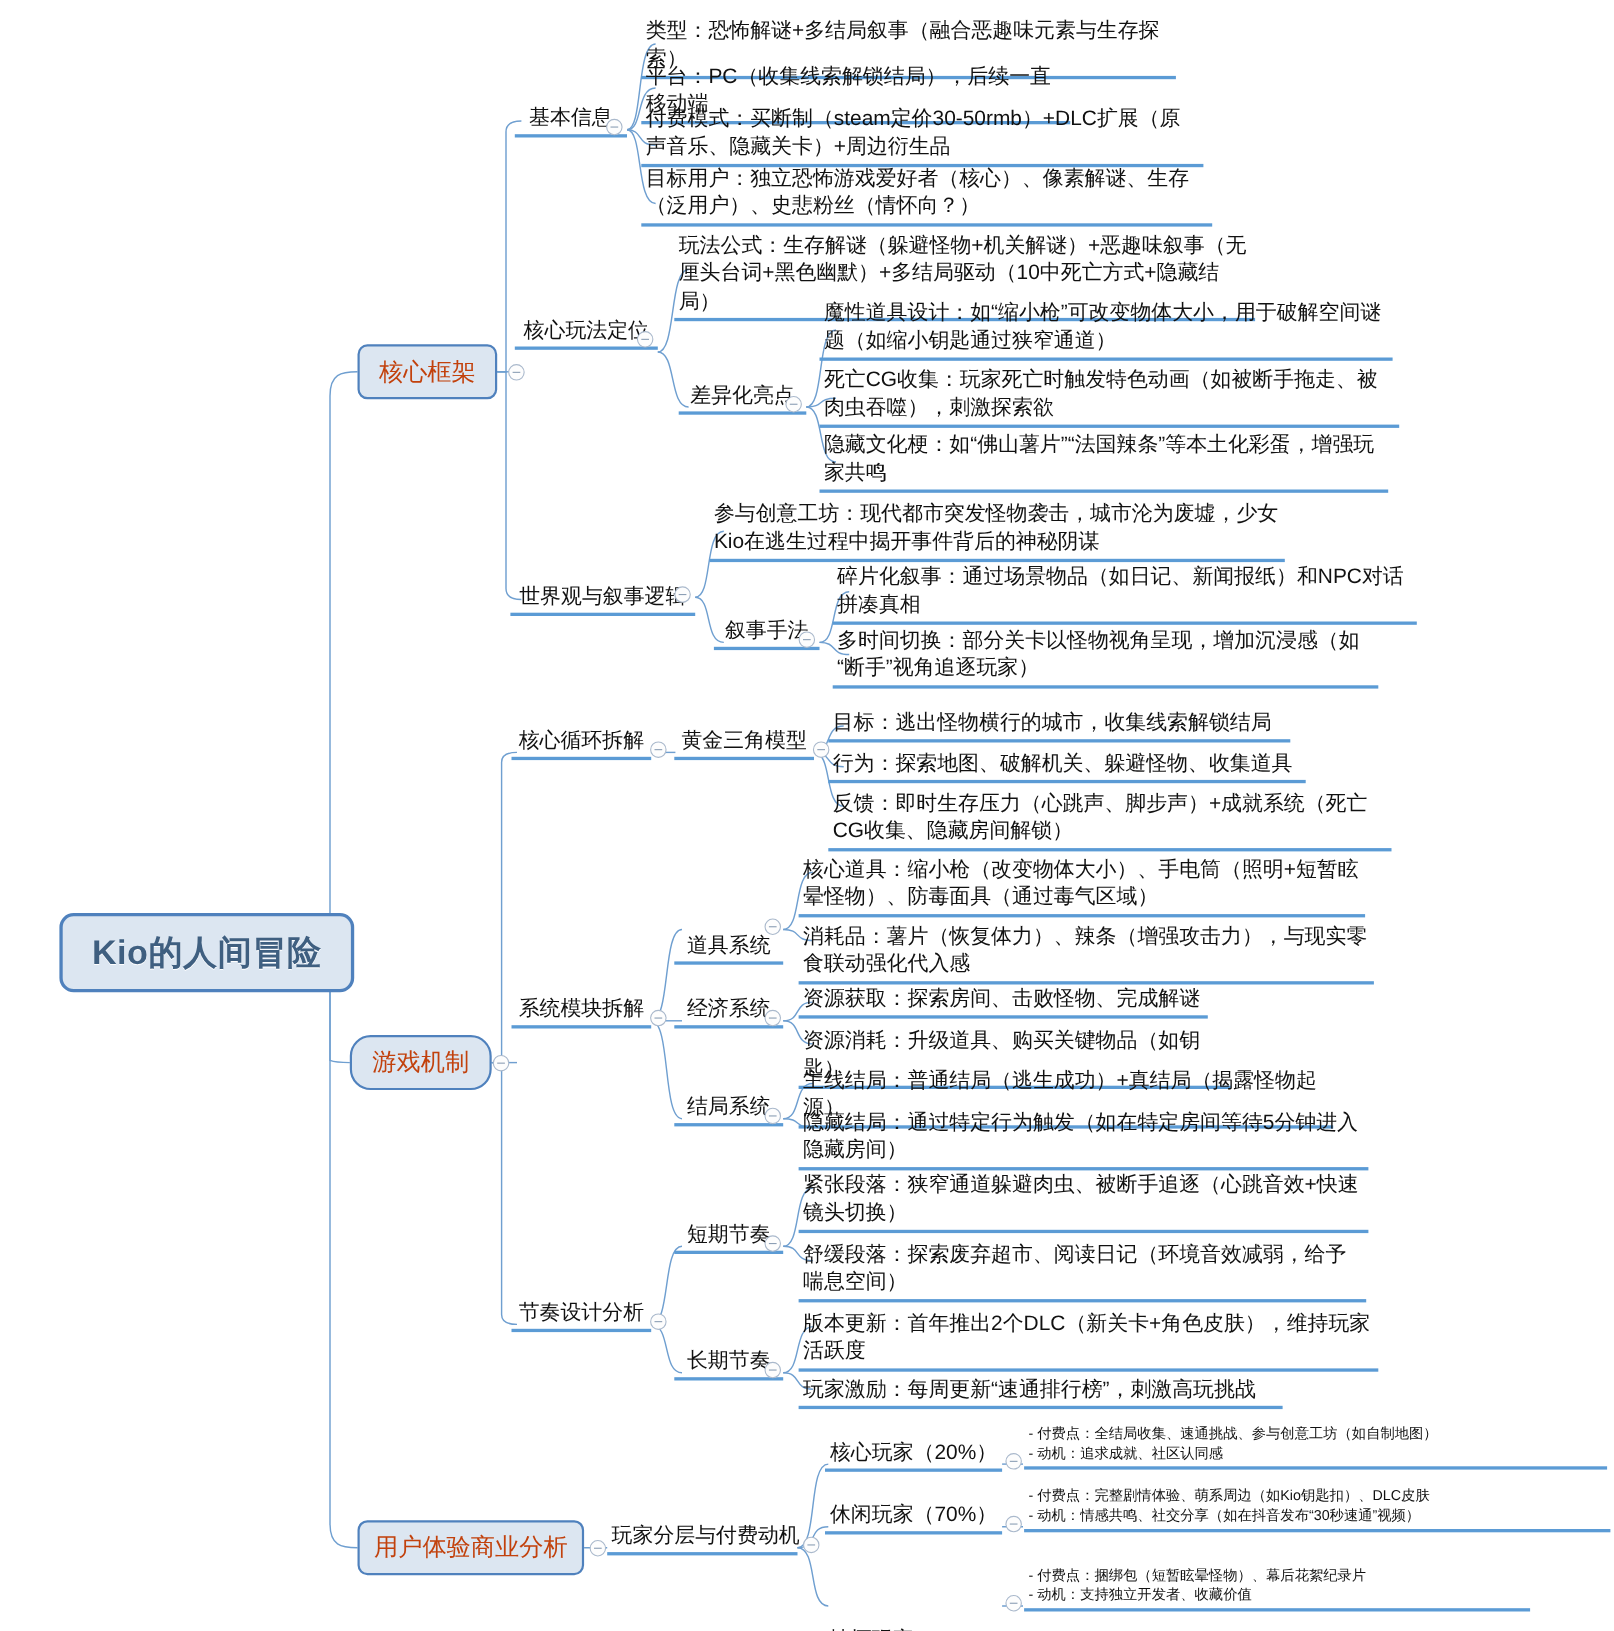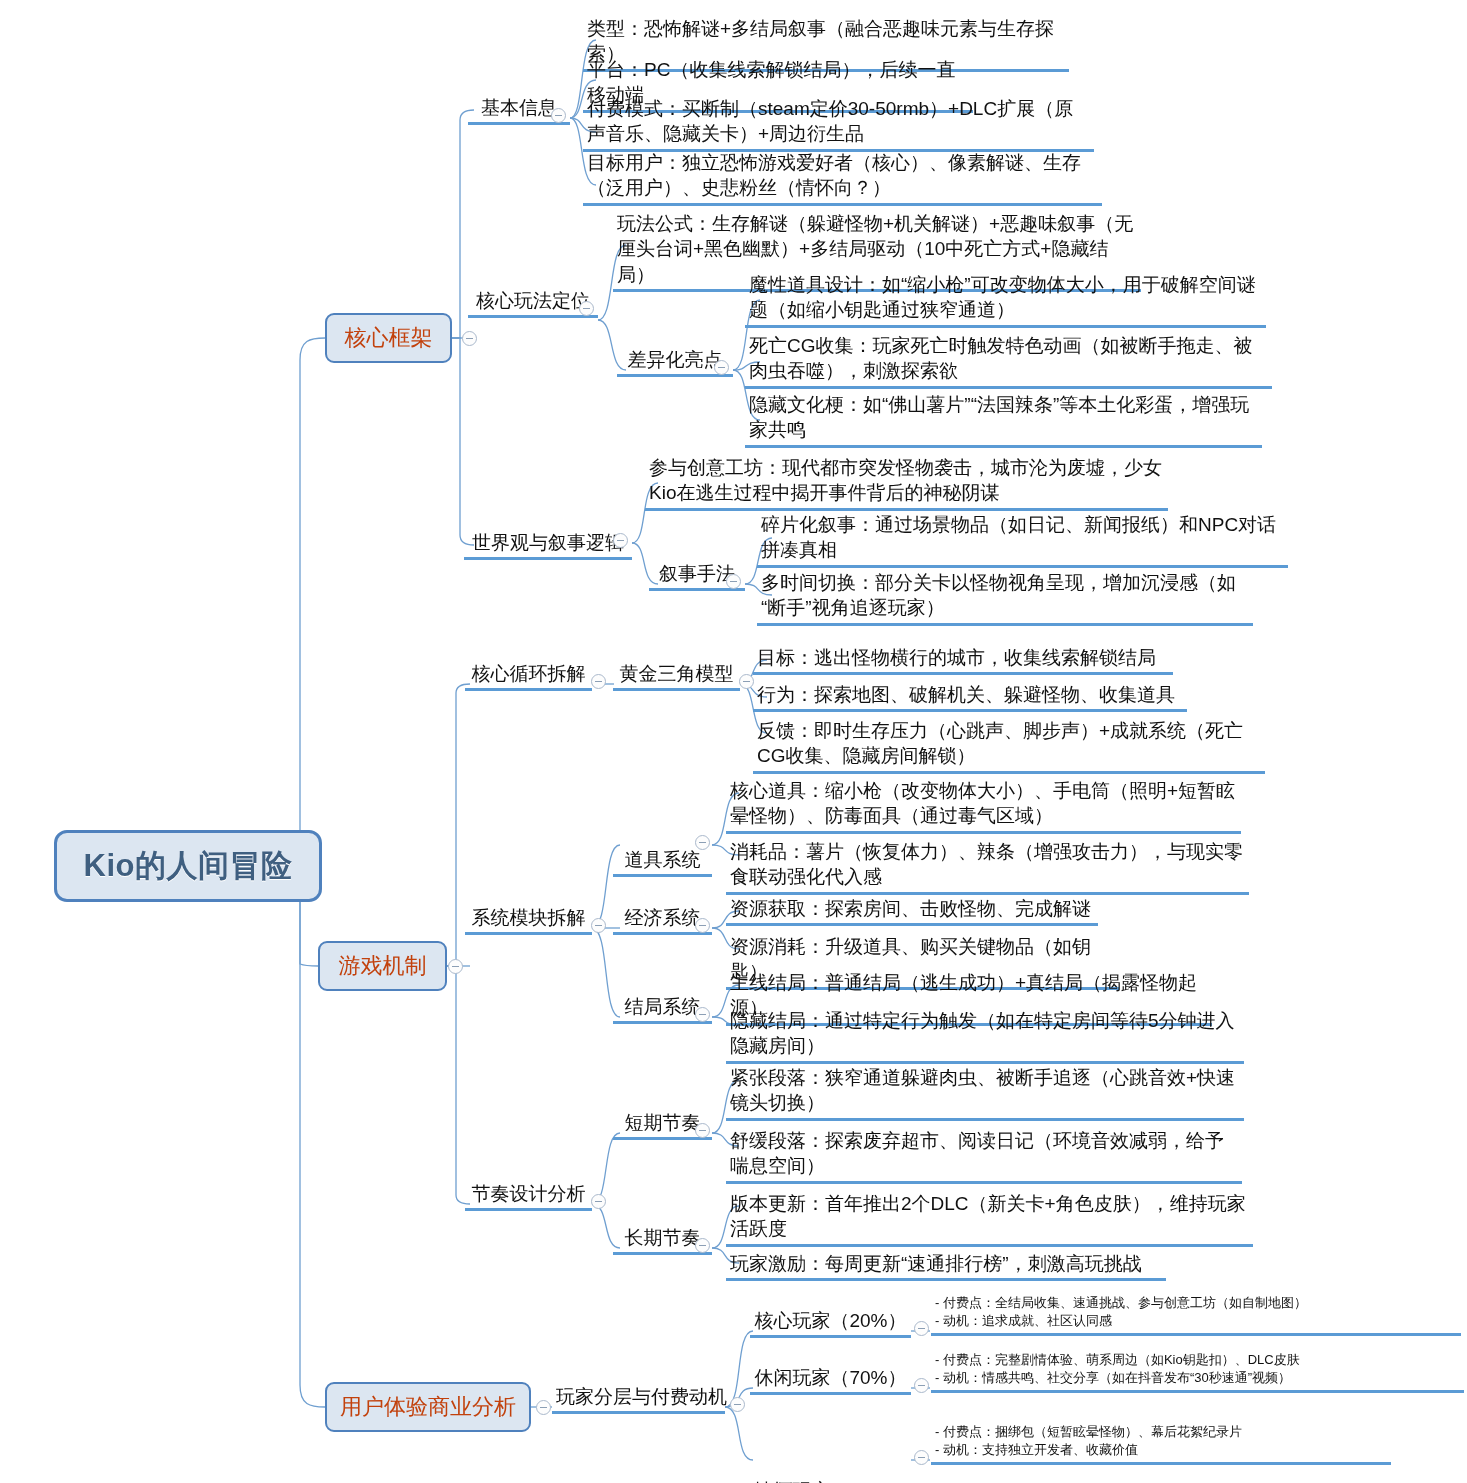--- a/index.html
+++ b/index.html
@@ -164,21 +164,21 @@
 
   <div class="boxnode root" style="left:22px; top:830px; width:268px; height:72px;margin-left:32px;">
     <span>Kio的人间冒险</span>
   </div>
 
   <div class="boxnode lvl1" style="left:325px; top:313px; width:127px; height:50px;">
     <span>核心框架</span>
   </div>
   <div class="toggle" style="left:462px; top:331px;"></div>
 
-  <div class="boxnode lvl1" style="left:318px; top:941px; width:129px; height:50px;">
+  <div class="boxnode lvl1" style="left:318px; top:941px; width:129px; height:50px;border-radius:19px;">
     <span>游戏机制</span>
   </div>
   <div class="toggle" style="left:448px; top:959px;"></div>
 
   <div class="boxnode lvl1" style="left:325px; top:1382px; width:206px; height:50px;">
     <span>用户体验商业分析</span>
   </div>
   <div class="toggle" style="left:536px; top:1400px;"></div>
 
   <div class="unode branch center" style="left:468px; top:95px; width:102px;">

